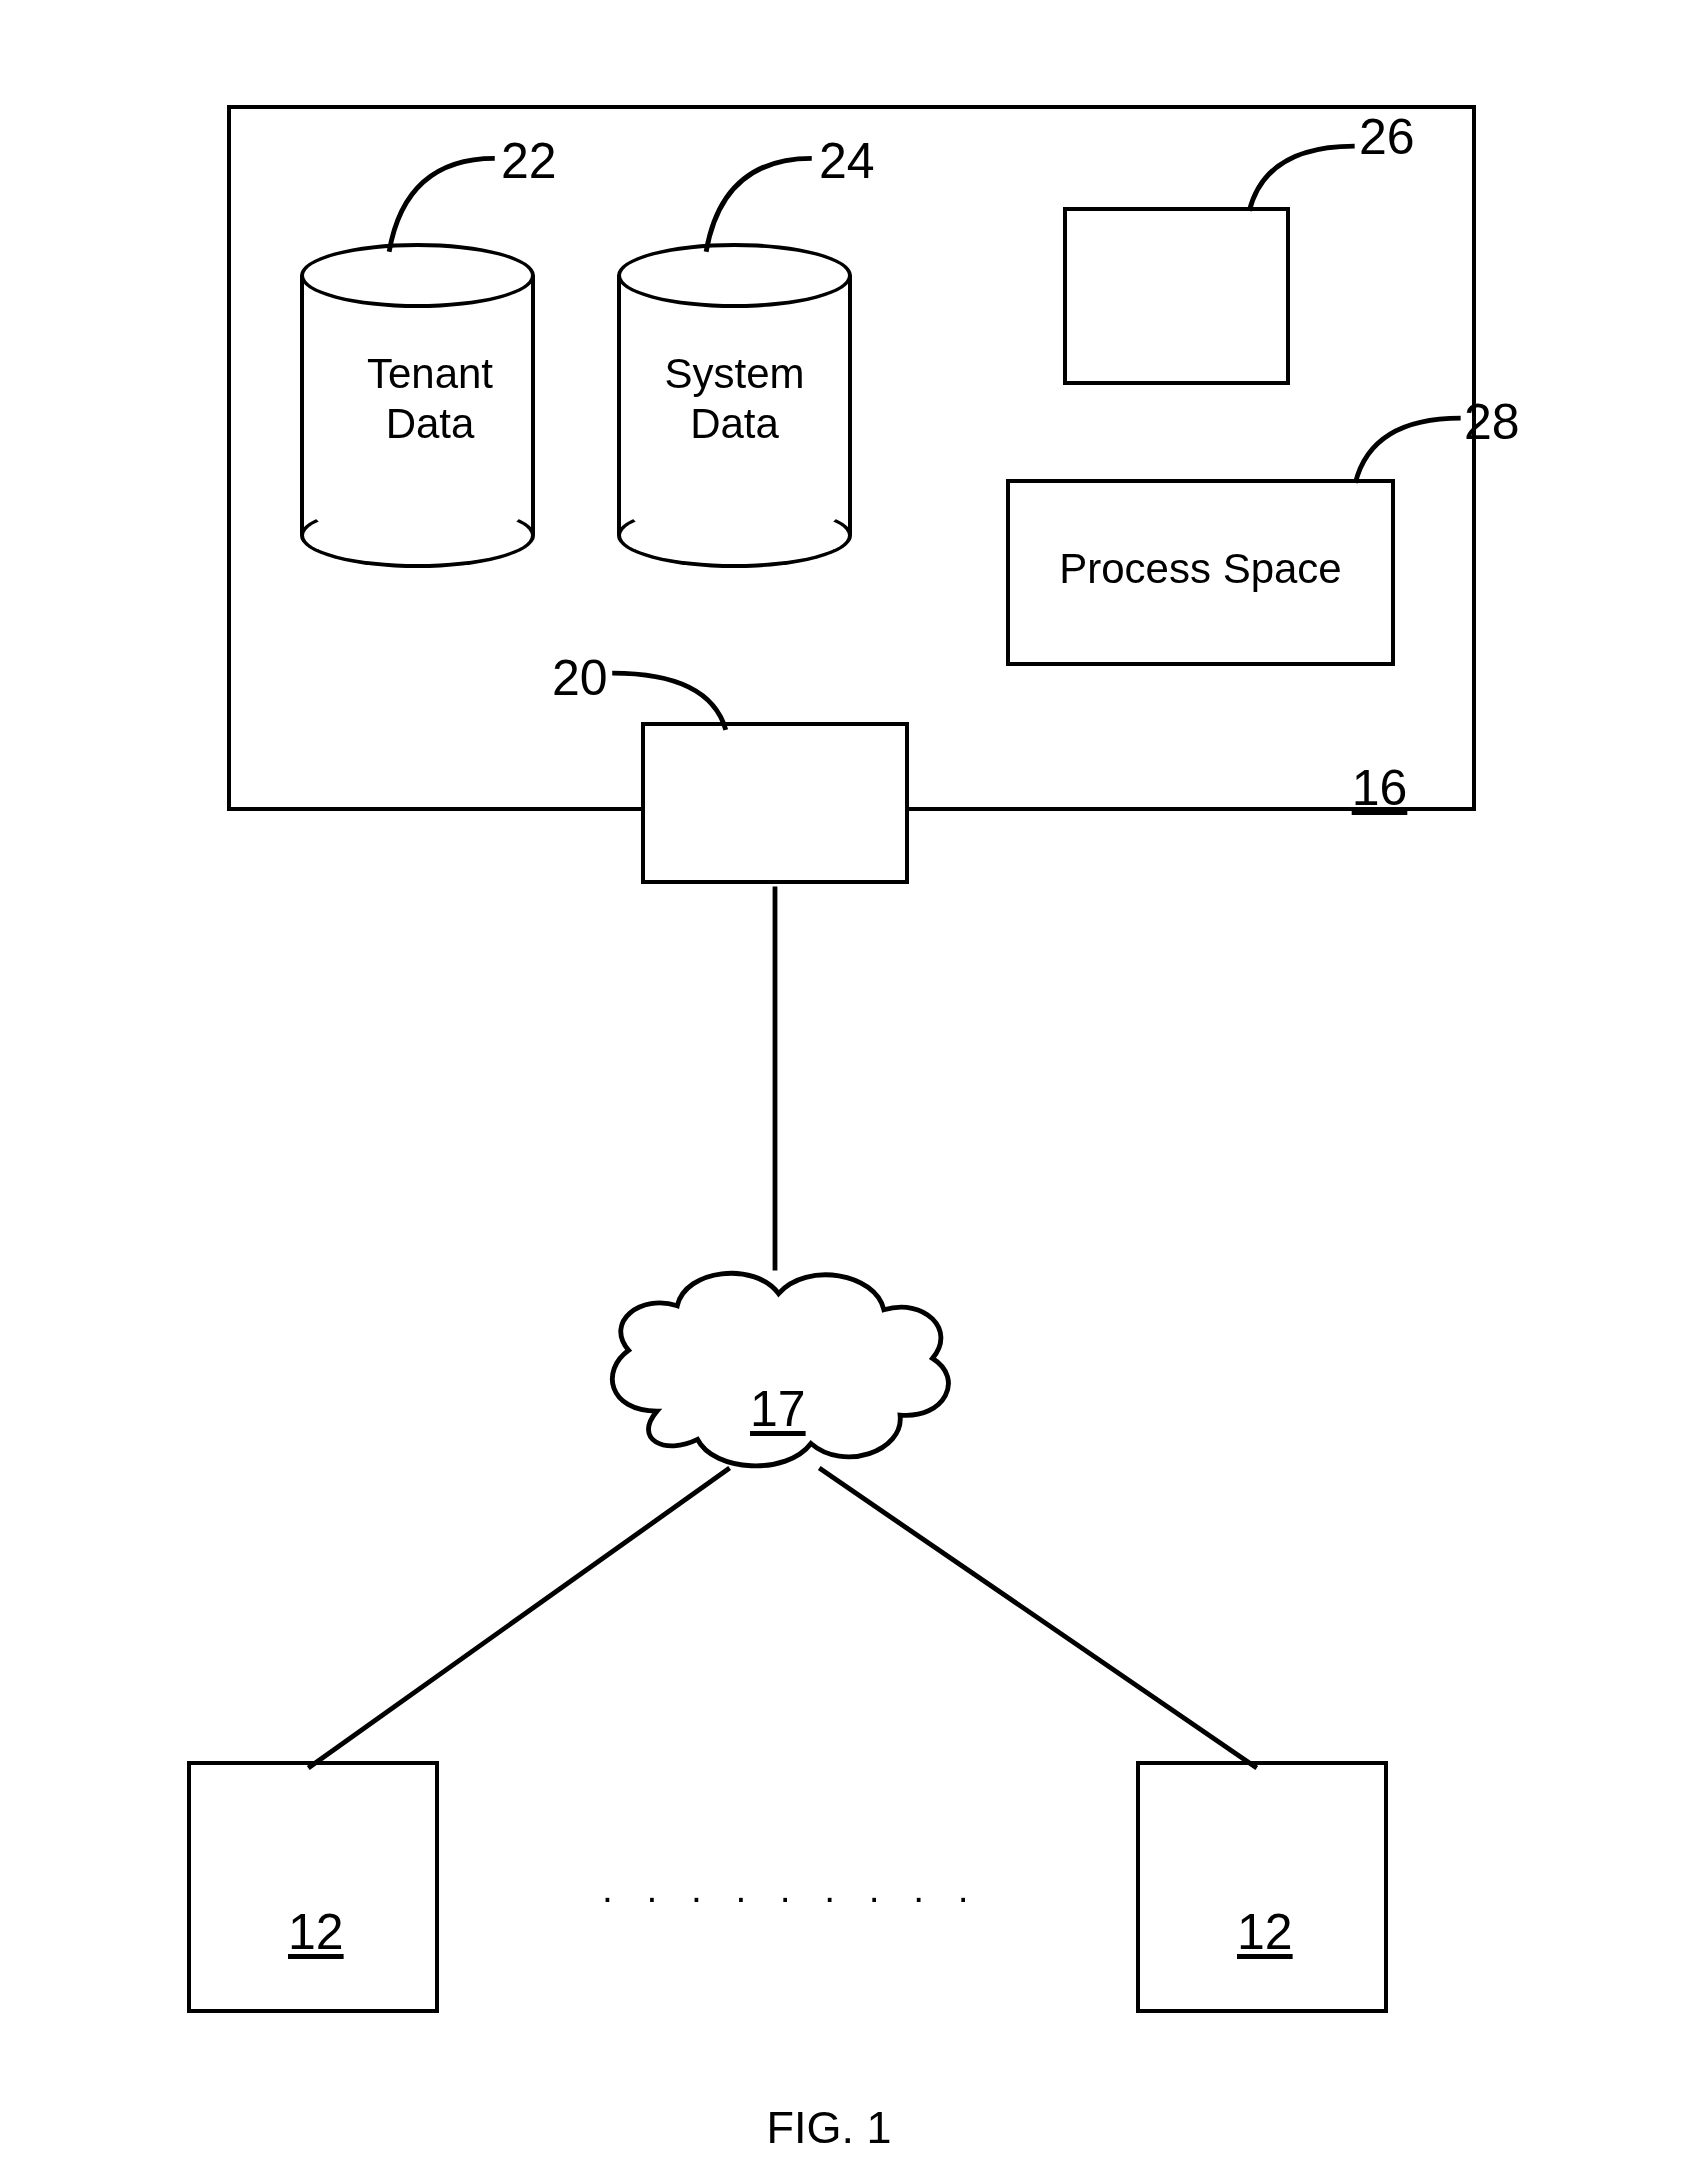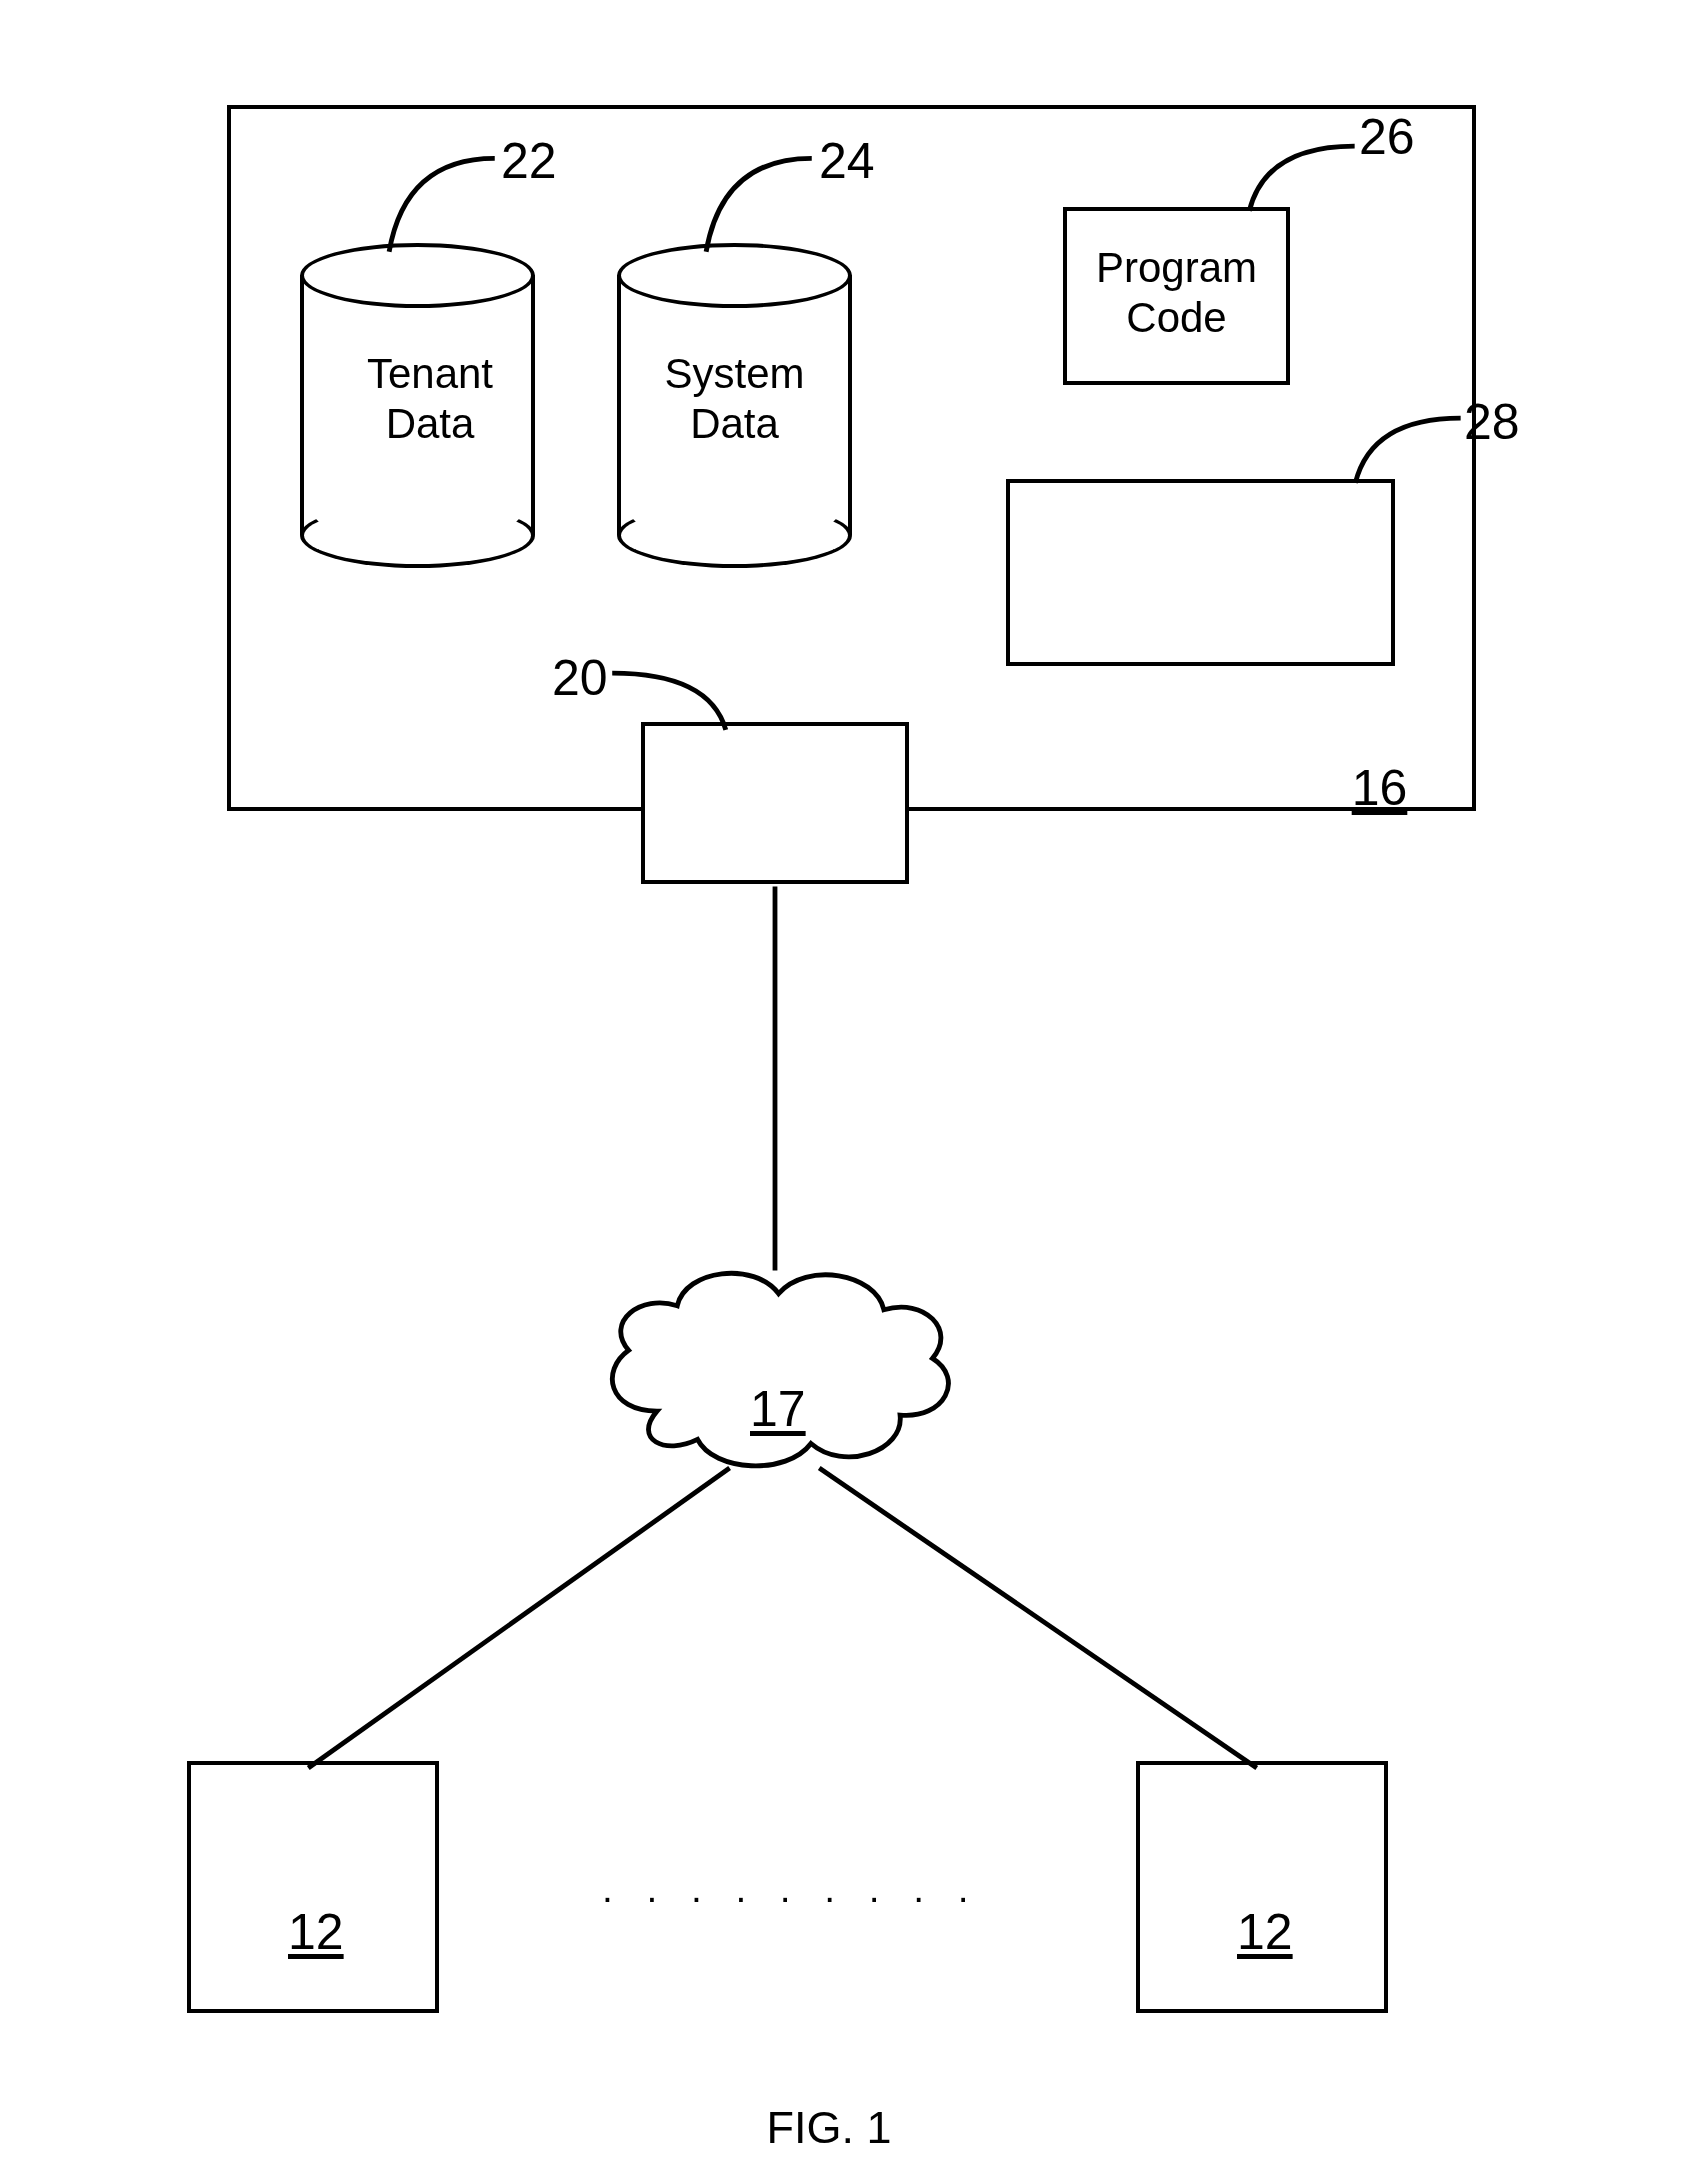--- a/index.html
+++ b/index.html
@@ -100,28 +100,27 @@
   </div>
   <div class="label" style="left:617px; top:349px; width:235px;">System
 Data</div>
 
   <svg style="left:698px; top:146px; width:130px; height:114px;" viewBox="0 0 160 140" width="130" height="114">
     <path d="M10 130 Q 30 15 140 15" stroke="#000" stroke-width="6" fill="none"></path>
   </svg>
   <div class="ref-label" style="left:819px; top:132px;">24</div>
 
   <div class="box" style="left:1063px; top:207px; width:227px; height:178px;"></div>
-  <div class="label" style="left:1063px; top:243px; width:227px;">Program
-Code</div>
   <svg style="left:1241px; top:138px; width:122px; height:81px;" viewBox="0 0 150 100" width="122" height="81">
     <path d="M10 90 Q 30 10 140 10" stroke="#000" stroke-width="6" fill="none"></path>
   </svg>
   <div class="ref-label" style="left:1359px; top:108px;">26</div>
 
   <div class="box" style="left:1006px; top:479px; width:389px; height:187px;"></div>
+  <div class="label" style="left:1006px; top:544px; width:389px;">Process Space</div>
   <svg style="left:1347px; top:410px; width:122px; height:81px;" viewBox="0 0 150 100" width="122" height="81">
     <path d="M10 90 Q 30 10 140 10" stroke="#000" stroke-width="6" fill="none"></path>
   </svg>
   <div class="ref-label" style="left:1464px; top:393px;">28</div>
 
   <div class="box" style="left:641px; top:722px; width:268px; height:162px; background:#fff;"></div>
   <svg style="left:604px; top:665px; width:130px; height:73px;" viewBox="0 0 160 90" width="130" height="73">
     <path d="M150 80 Q 130 10 10 10" stroke="#000" stroke-width="6" fill="none"></path>
   </svg>
   <div class="ref-label" style="left:552px; top:649px;">20</div>

